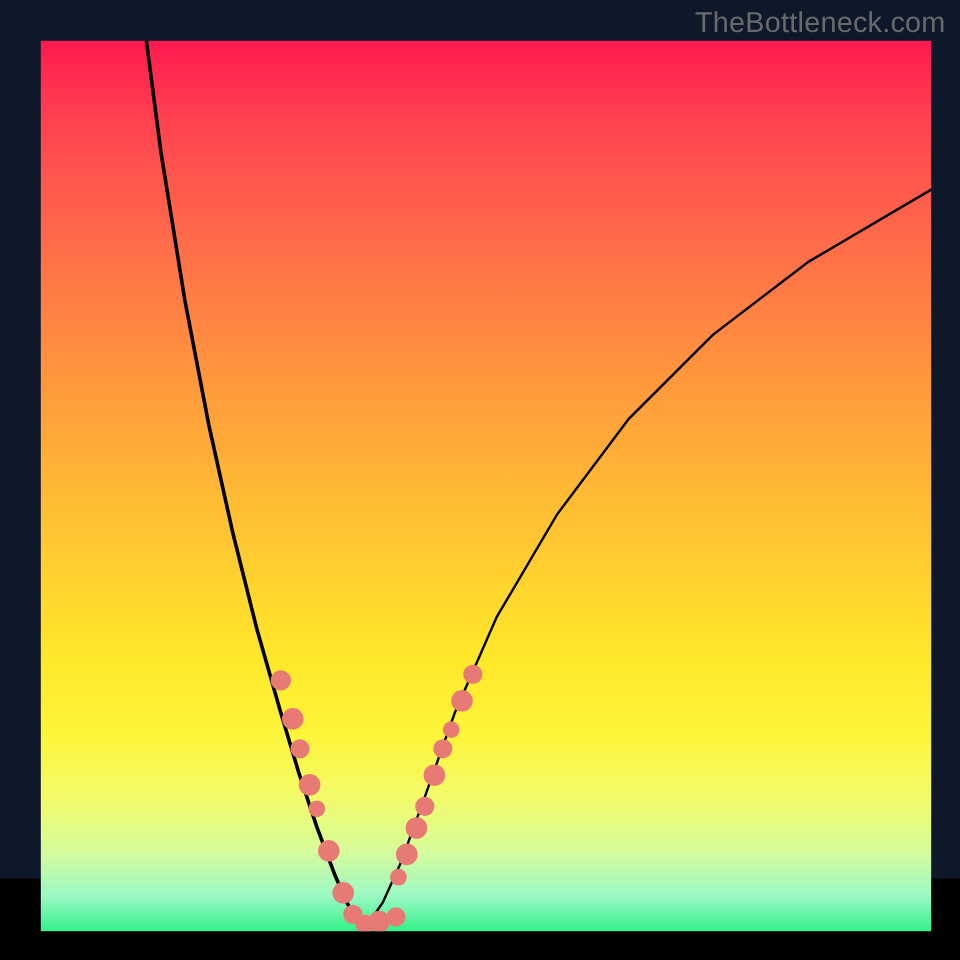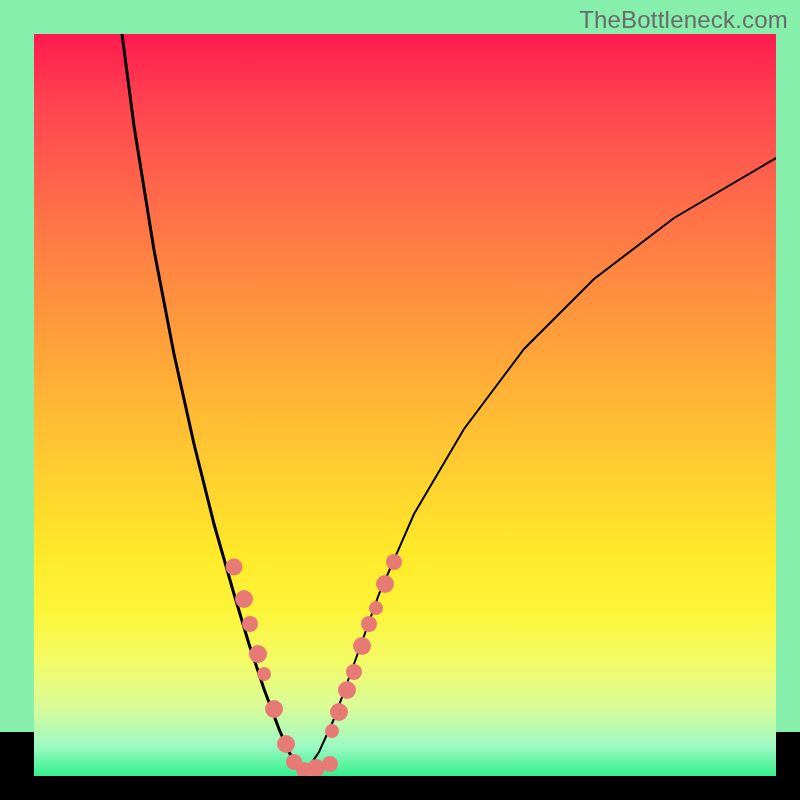--- a/index.html
+++ b/index.html
@@ -8,21 +8,21 @@
     width: 800px;
     height: 800px;
     overflow: hidden;
     background: #000;
     font-family: Arial, Helvetica, sans-serif;
   }
   .frame {
     position: relative;
     width: 800px;
     height: 732px;
-    background: #86efac;
+    background: #0f172a;
   }
   .plot-area {
     position: absolute;
     left: 34px;
     top: 34px;
     width: 742px;
     height: 742px;
     background: linear-gradient(to bottom,
       #ff1a4f 0%,
       #ff4250 9%,

